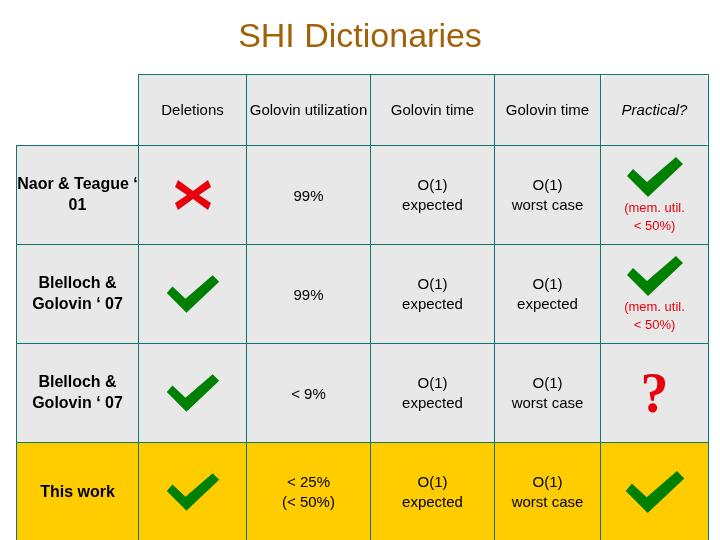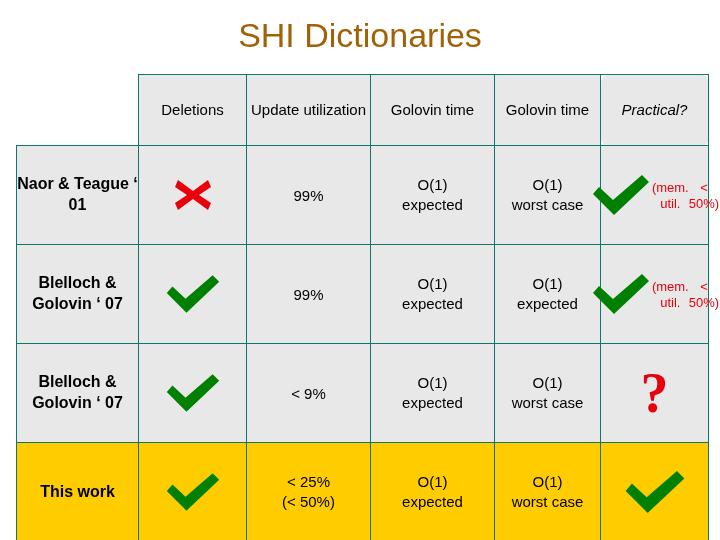--- a/index.html
+++ b/index.html
@@ -115,21 +115,21 @@
     line-height: 1.2;
   }
   .practical-cell .pnote {
     display: block;
     font-size: 13px;
     color: #e8000d;
     margin-top: 2px;
   }
   .practical-inner {
     display: flex;
-    flex-direction: row;
+    flex-direction: column;
     align-items: center;
     justify-content: center;
   }
 </style>
 </head>
 <body>
 
 <div class="slide">
 
   <div class="title">SHI Dictionaries</div>
@@ -140,21 +140,21 @@
         <col class="c1">
         <col class="c2">
         <col class="c3">
         <col class="c4">
         <col class="c5">
     </colgroup>
     <tbody>
       <tr class="header">
         <td class="corner"></td>
         <td>Deletions</td>
-        <td>Update utilization</td>
+        <td>Golovin utilization</td>
         <td>Golovin time</td>
         <td>Golovin time</td>
         <td class="hcell-practical">Practical?</td>
       </tr>
 
       <tr class="body">
         <td class="label">Naor &amp; Teague ‘ 01</td>
         <td>
           <span class="icon-wrap">
             <svg width="44" height="40" viewBox="0 0 44 40" class="check" aria-hidden="true">

